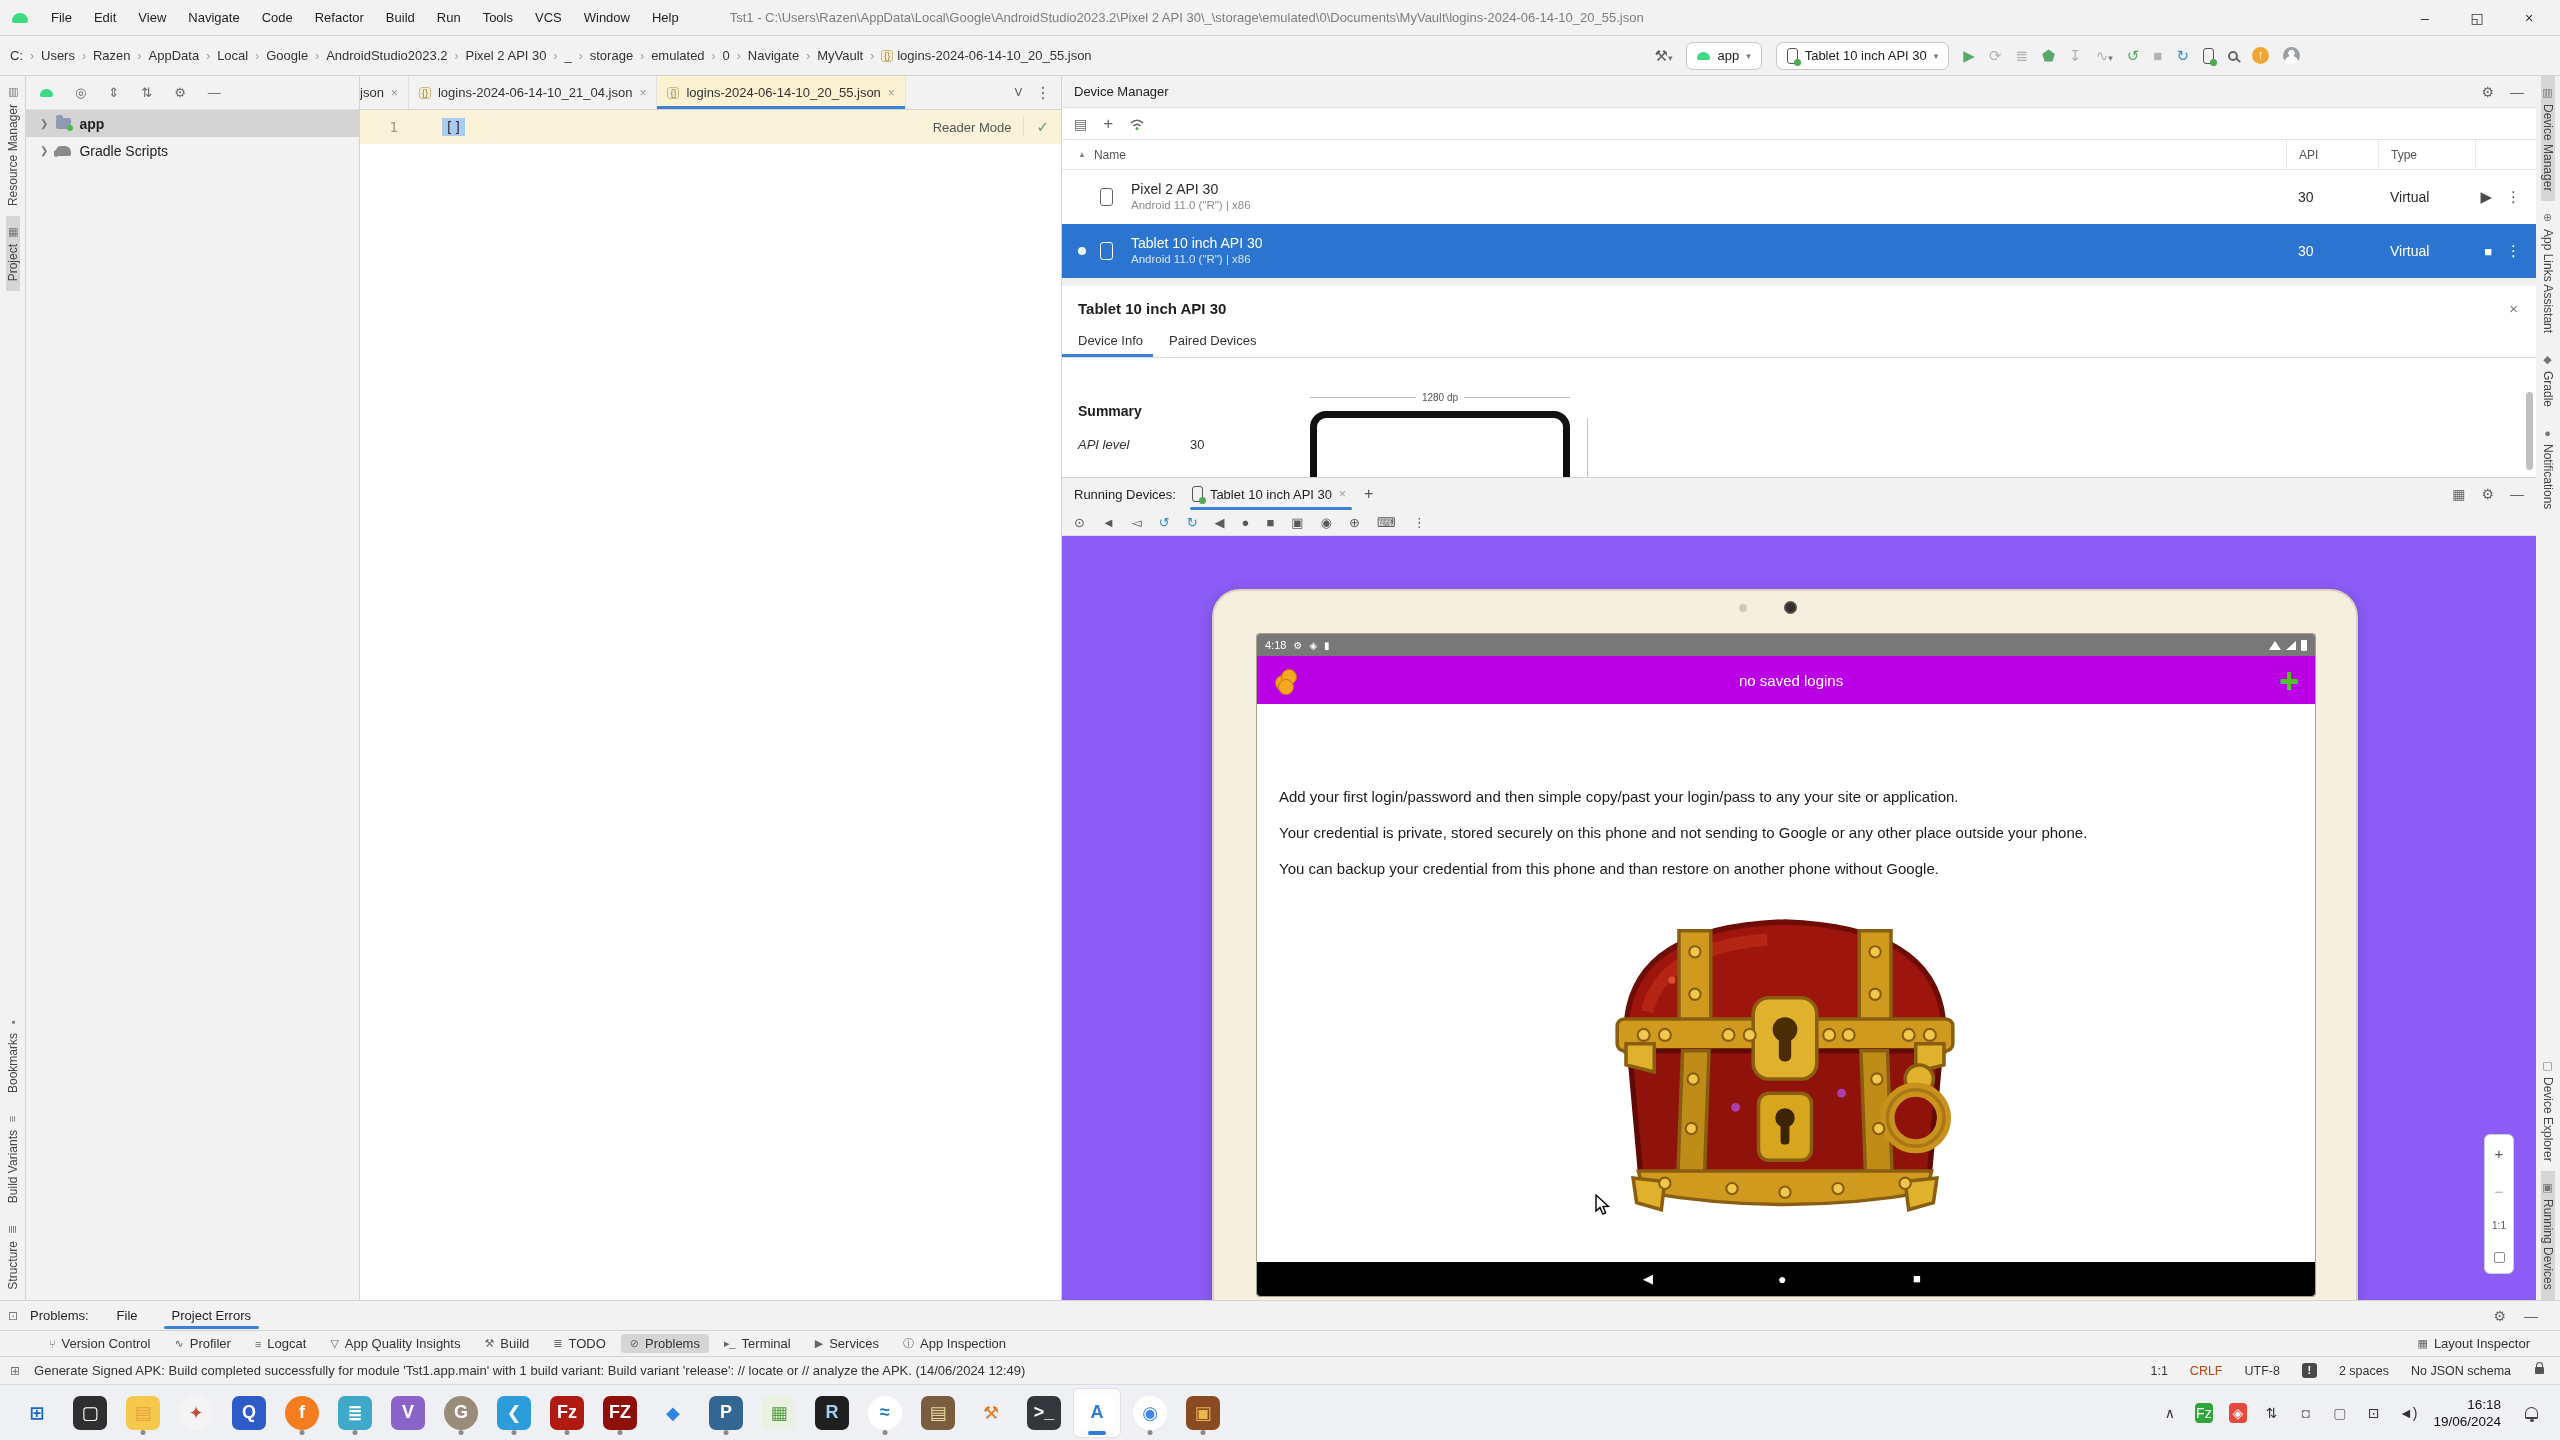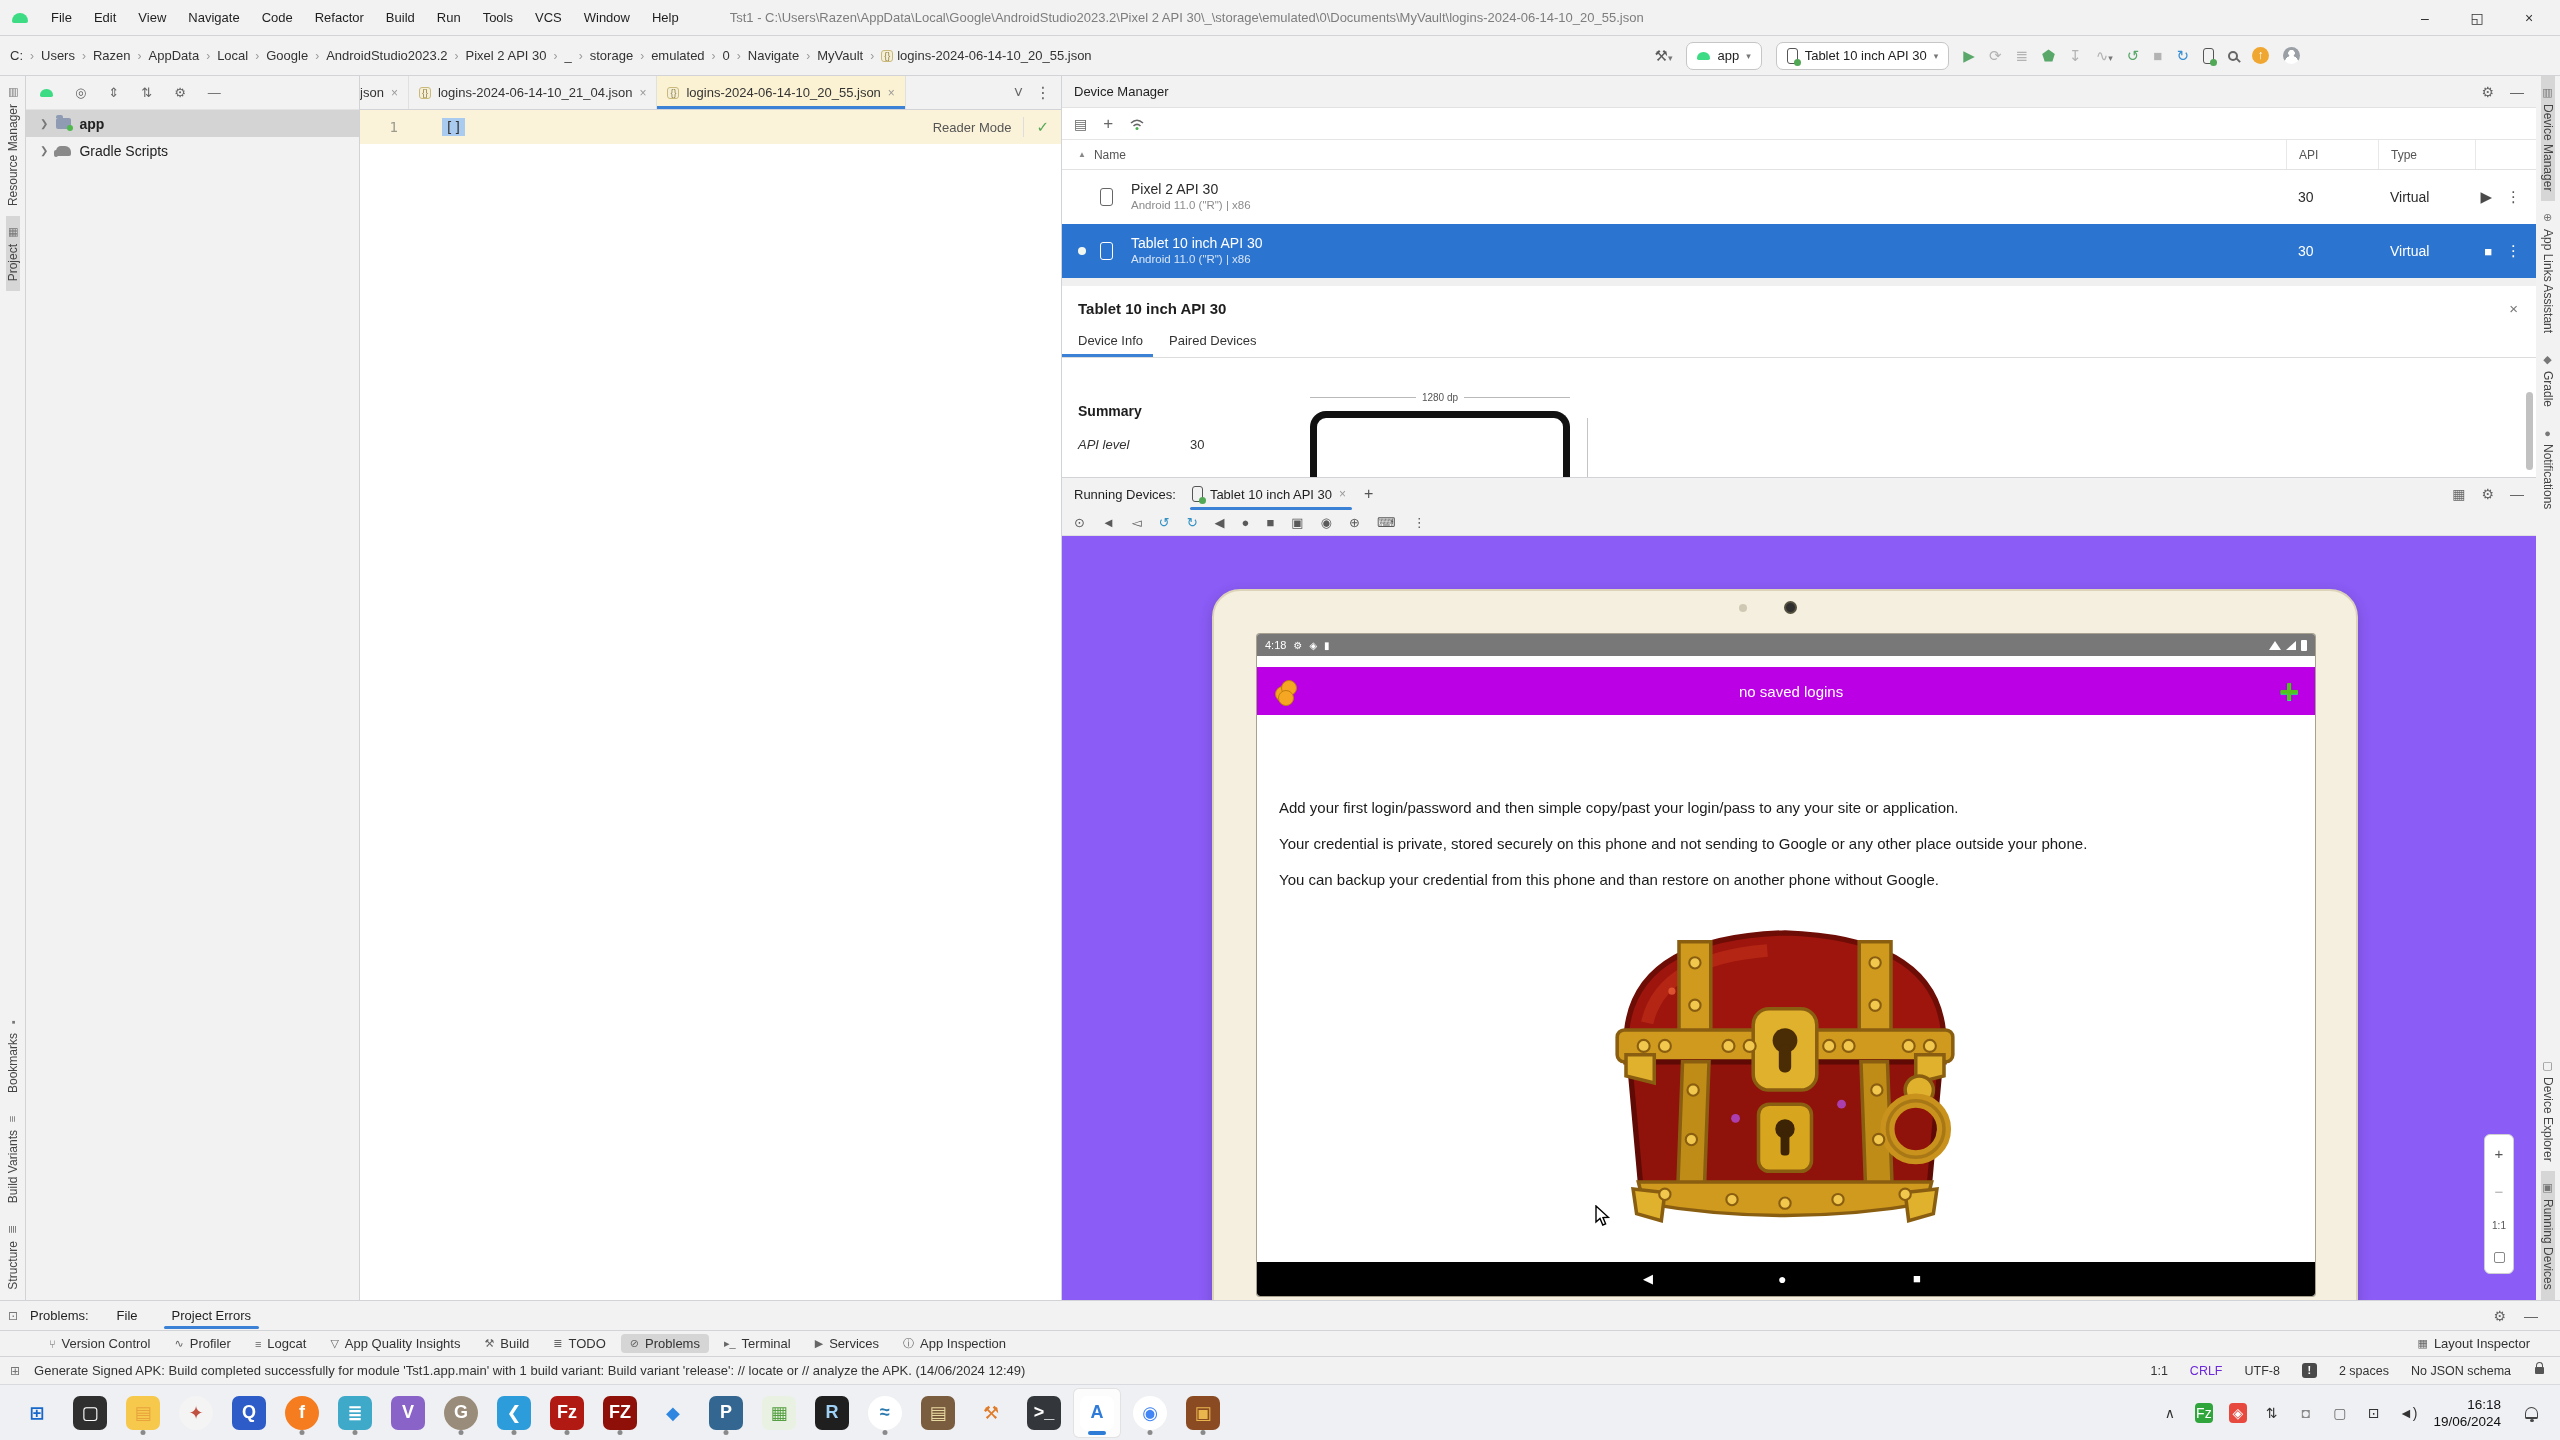--- a/index.html
+++ b/index.html
@@ -139,21 +139,21 @@
   .tablet{position:absolute;left:150px;top:53px;width:1146px;height:741px;background:var(--tablet-frame);border:2px solid #ddd3b9;border-radius:28px;box-shadow:0 4px 14px rgba(0,0,0,.18);}
   .cam1{position:absolute;left:525px;top:13px;width:8px;height:8px;border-radius:50%;background:#cfc9b4;}
   .cam2{position:absolute;left:570px;top:10px;width:13px;height:13px;border-radius:50%;background:#2f2f2f;border:2px solid #55503e;}
   .screen{position:absolute;left:43px;top:43px;width:1058px;height:662px;background:#fff;border-radius:3px;overflow:hidden;box-shadow:0 0 0 1px #a9a190;}
   .sbar{height:22px;background:#787878;display:flex;align-items:center;color:#fff;font-size:11px;padding:0 8px;gap:7px;}
   .sbar .tico{font-size:10px;}
   .sbar-right{margin-left:auto;display:flex;align-items:center;gap:5px;}
   .wifi{width:0;height:0;border-left:6px solid rgba(0,0,0,0);border-right:6px solid rgba(0,0,0,0);border-top:9px solid #fff;transform:rotate(180deg);}
   .cell{width:0;height:0;border-left:10px solid rgba(0,0,0,0);border-bottom:9px solid #fff;}
   .batt{width:6px;height:11px;background:#fff;border-radius:1px;}
-  .appbar{height:48px;background:var(--app-bar);display:flex;align-items:center;padding:5px 16px;margin-top:11px;}
+  .appbar{height:48px;background:var(--app-bar);display:flex;align-items:center;padding:5px 16px;}
   .coins{position:relative;width:30px;height:30px;}
   .coin{position:absolute;width:16px;height:16px;border-radius:50%;background:#F5A623;border:1.5px solid #c07f0e;}
   .appbar-title{flex:1;text-align:center;color:#fff;font-size:15px;}
   .plusbtn{color:var(--plus-green);font-size:34px;font-weight:bold;line-height:30px;text-shadow:0 1px 0 #2e7,0 0 1px #274;}
   .content{position:relative;height:558px;background:#fff;color:#1b1b1b;}
   .welcome{position:absolute;top:40px;left:0;right:0;text-align:center;font-weight:bold;font-size:15px;}
   .para{position:absolute;left:22px;right:22px;font-size:15px;}
   .p1{top:84px;} .p2{top:120px;} .p3{top:156px;}
   .chest{position:absolute;left:316px;top:190px;}
   .navbar{position:absolute;left:0;bottom:0;width:100%;height:34px;background:#000;border-radius:0 0 3px 3px;}
@@ -175,21 +175,21 @@
 
   .toolwin{position:absolute;left:0;top:1330px;width:2560px;height:26px;background:var(--chrome);border-top:1px solid var(--border);display:flex;align-items:center;padding-left:40px;gap:6px;}
   .twitem{display:flex;align-items:center;gap:6px;font-size:13px;color:#333;padding:2px 9px;border-radius:4px;}
   .twitem.active{background:#d5d5d5;}
   .twicon{font-size:11px;color:#666;}
   .tw-right{margin-left:auto;display:flex;align-items:center;gap:6px;margin-right:30px;font-size:13px;color:#333;}
 
   .statusbar{position:absolute;left:0;top:1356px;width:2560px;height:28px;background:var(--chrome);border-top:1px solid var(--border);display:flex;align-items:center;font-size:13px;color:#333;}
   .sb-icon{margin:0 14px 0 10px;color:#777;font-size:12px;}
   .sb-right{margin-left:auto;display:flex;align-items:center;gap:22px;margin-right:16px;font-size:12.5px;}
-  .muted{color:#6d28d9;}
+  .muted{color:#c2410c;}
   .warnbadge{width:15px;height:15px;background:#4a4a4a;color:#fff;border-radius:3px;font-size:11px;line-height:15px;text-align:center;font-weight:bold;}
   .lock{width:9px;height:7px;background:#555;border-radius:1px;position:relative;margin-left:2px;}
   .lock::before{content:"";position:absolute;top:-5px;left:1px;width:5px;height:5px;border:1.5px solid #555;border-bottom:none;border-radius:4px 4px 0 0;}
 
   
   .taskbar{position:absolute;left:0;top:1384px;width:2560px;height:56px;background:var(--taskbar-bg);border-top:1px solid #d9dadf;display:flex;align-items:center;padding:0 14px;}
   .tapps{display:flex;align-items:center;gap:7px;}
   .tapp{position:relative;width:46px;height:48px;display:flex;align-items:center;justify-content:center;border-radius:5px;}
   .tile{width:34px;height:34px;border-radius:7px;display:flex;align-items:center;justify-content:center;font-size:18px;font-weight:bold;}
   .tapp.round .tile{border-radius:50%;}

